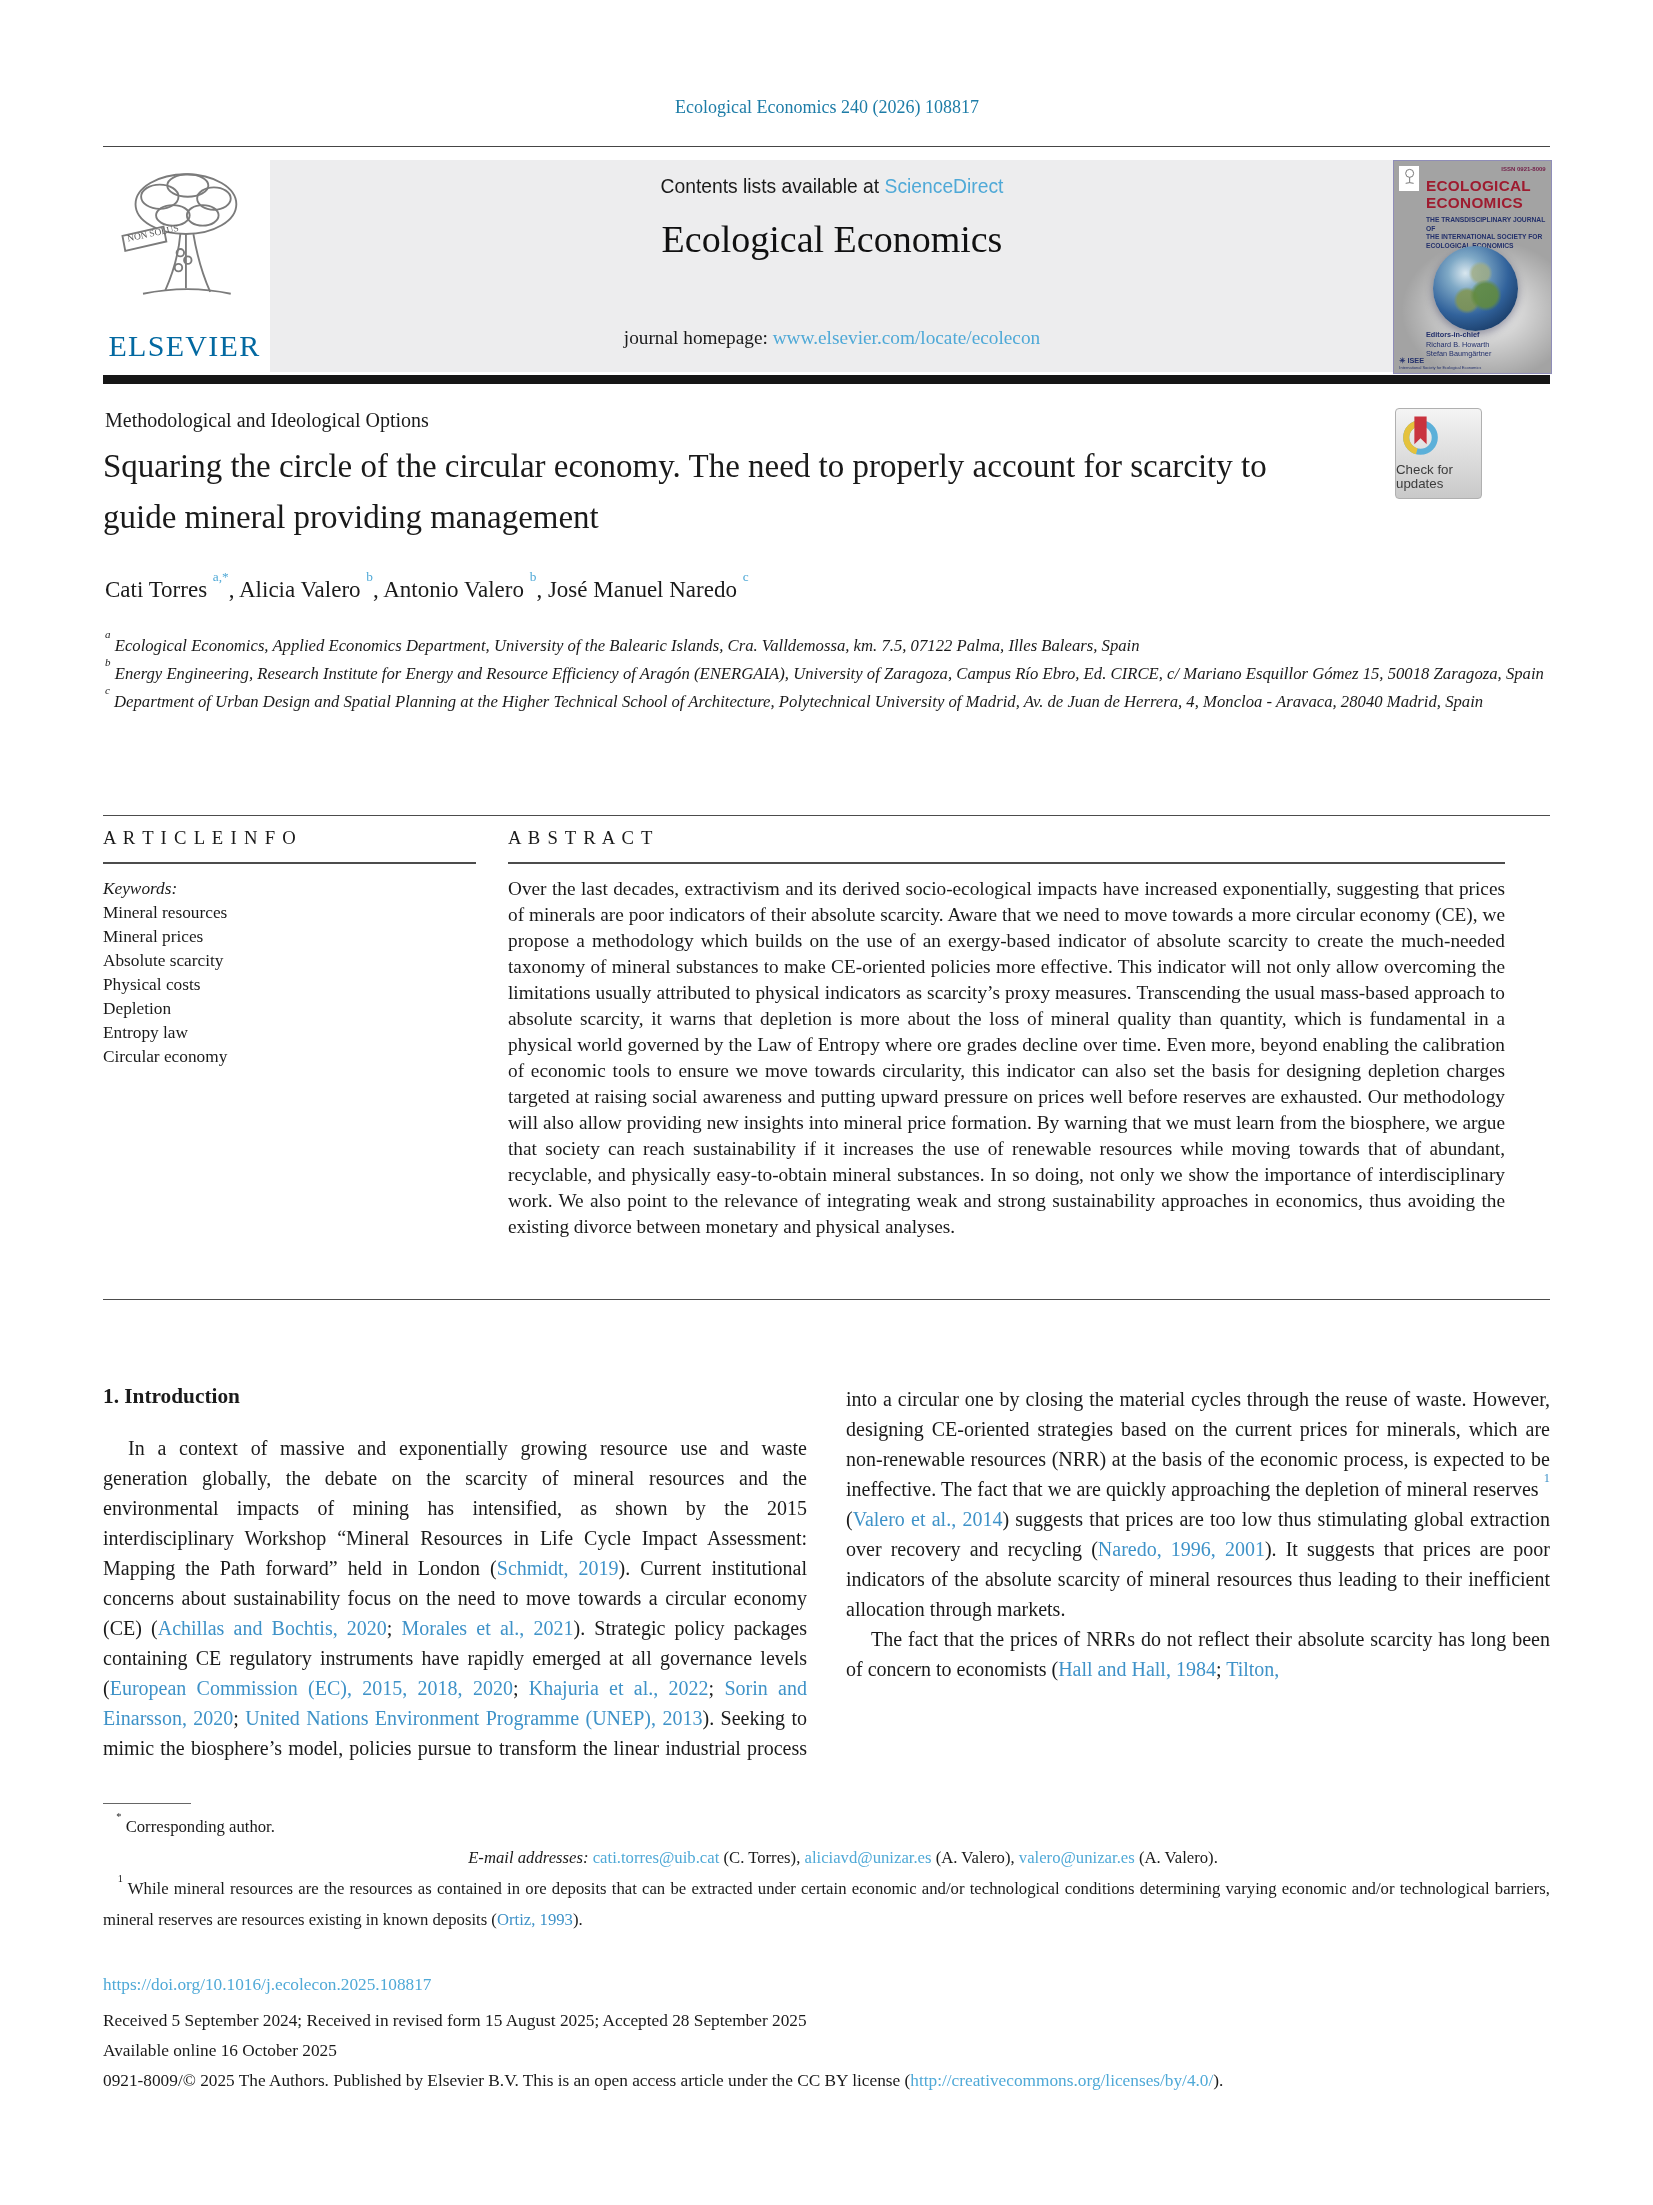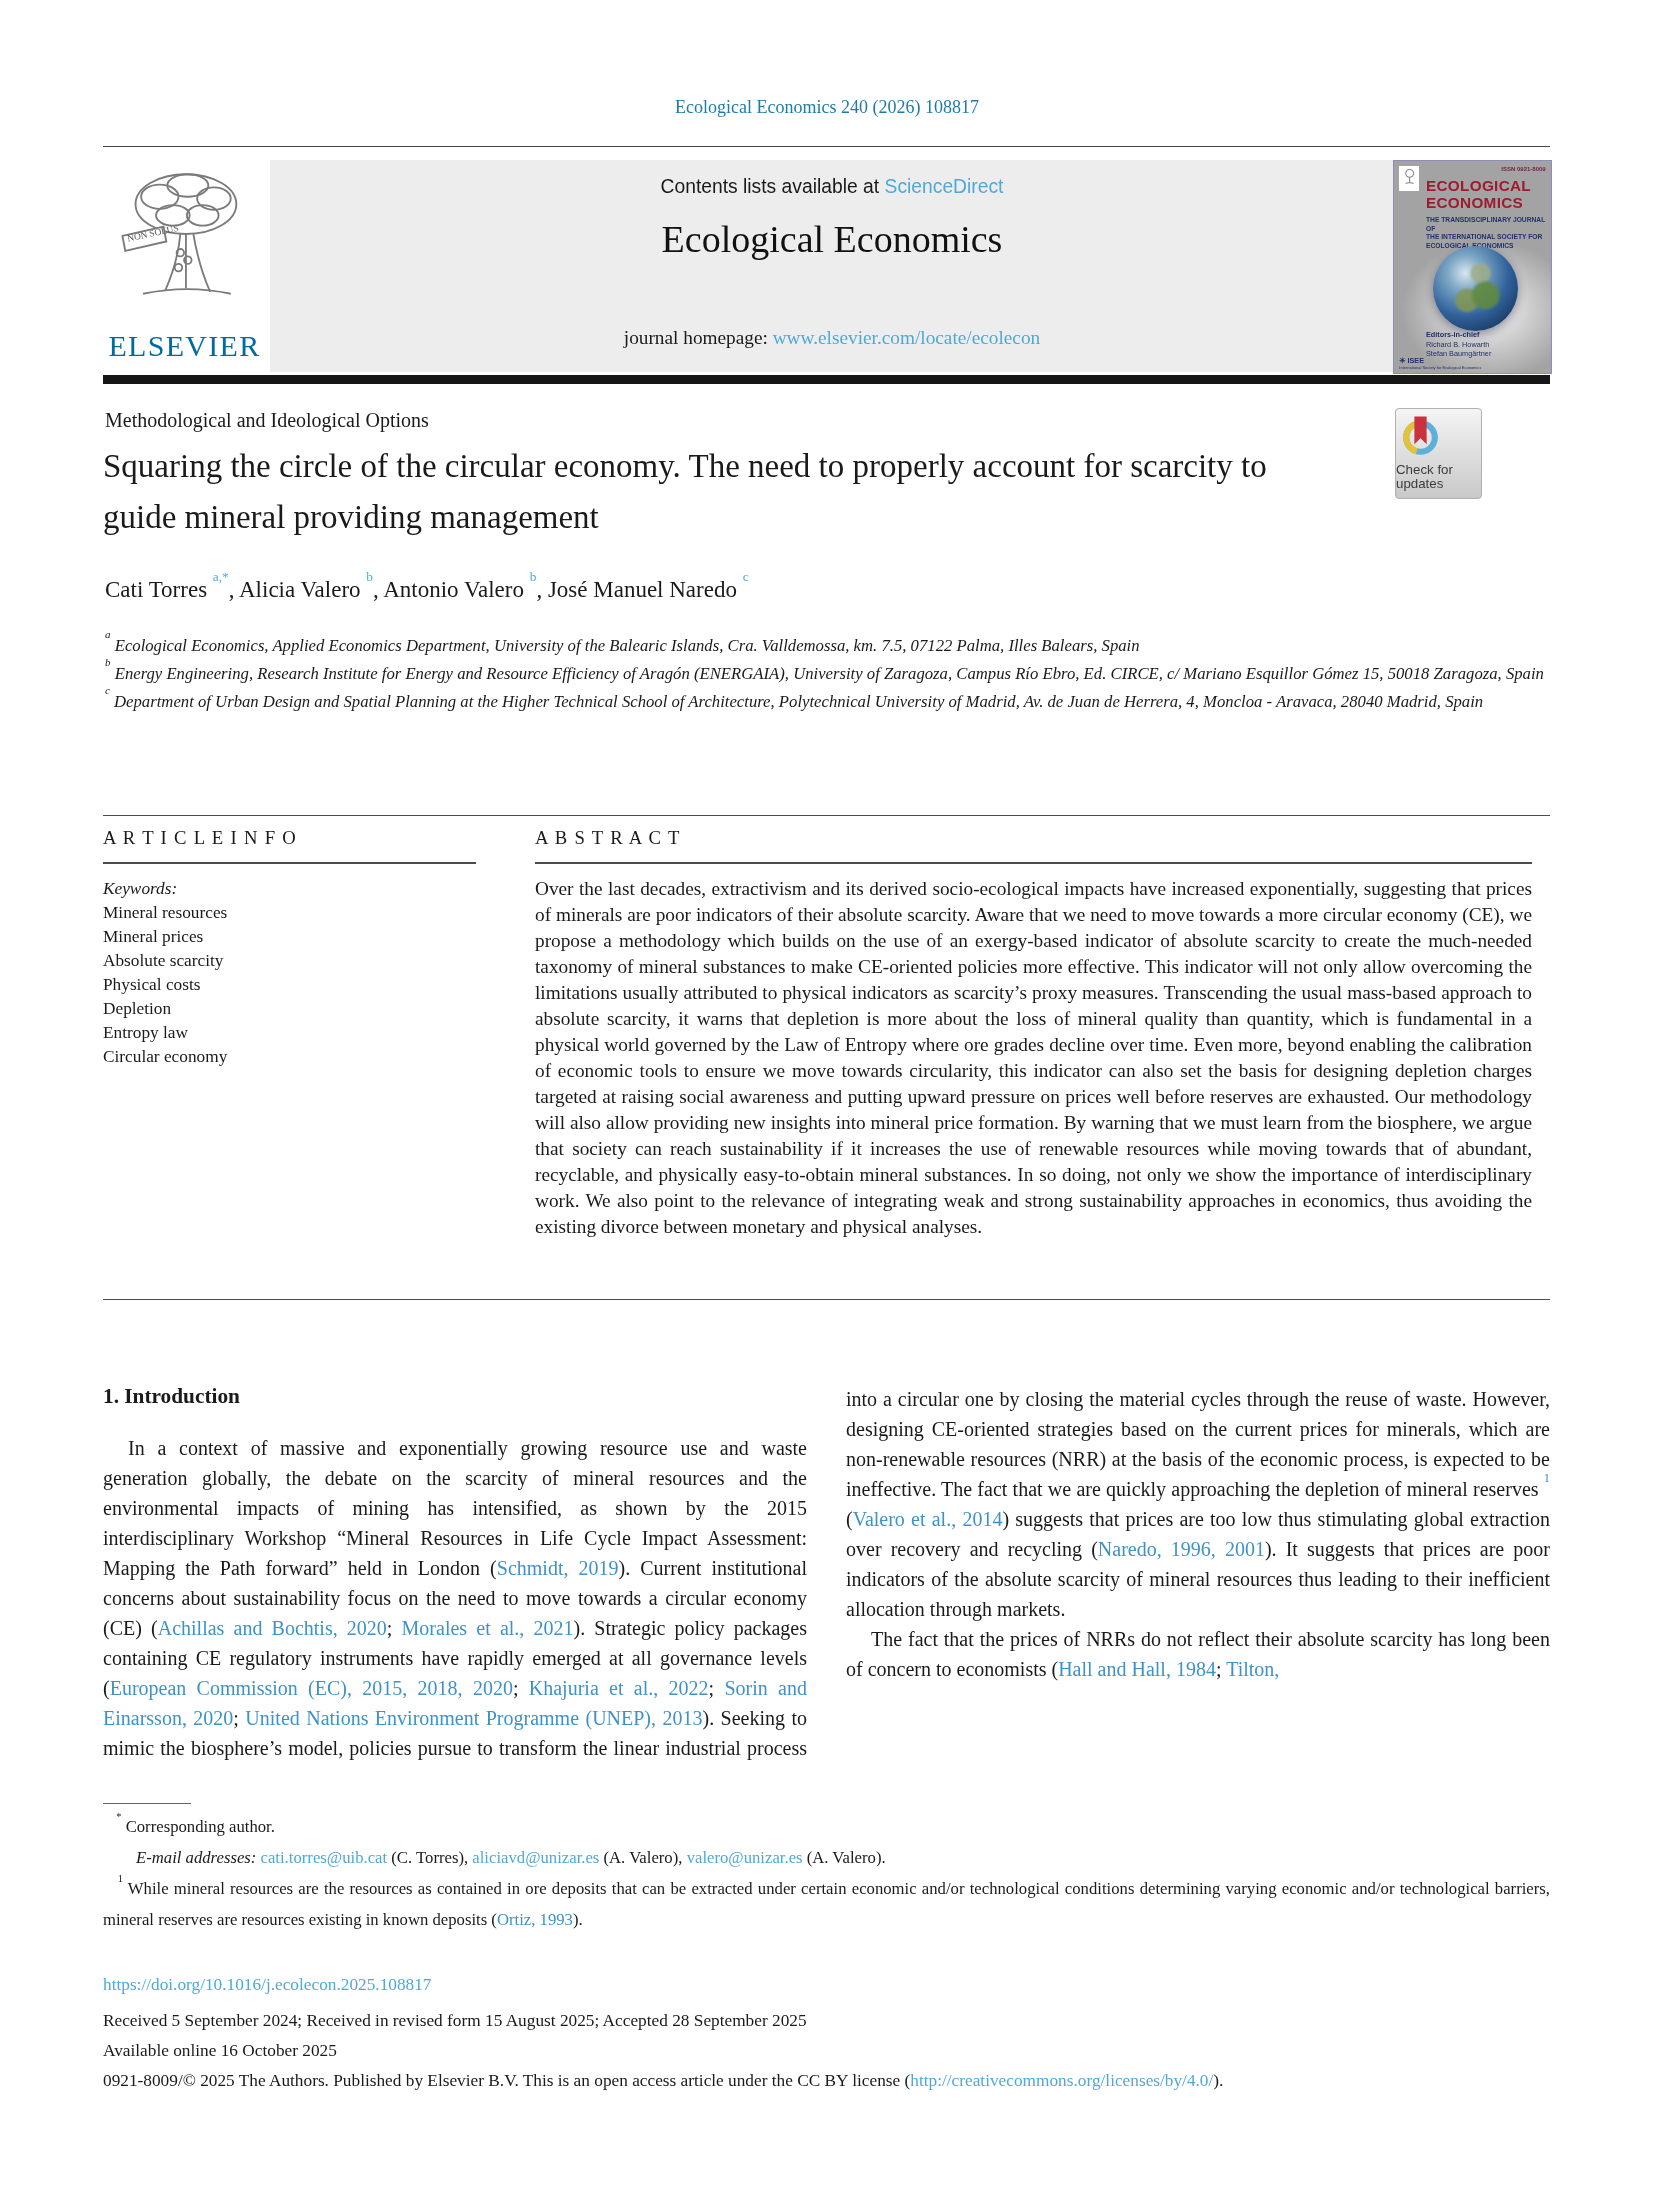--- a/index.html
+++ b/index.html
@@ -56,38 +56,38 @@
 
   .authors{top:577px;left:105px;font-size:23px;}
   .authors sup{font-size:58%;}
   .affils{top:632px;left:105px;width:1447px;font-size:16.7px;line-height:28px;font-style:italic;}
   .affils sup{font-size:66%;}
 
   .rule-mid{left:103px;width:1447px;height:1.3px;background:#4c4c4c;}
   .r1{top:815px;} .r2{top:1299px;}
 
   
-  .ia-grid{top:827px;left:103px;width:1447px;display:grid;grid-template-columns:373px 997px;column-gap:59px;}
+  .ia-grid{top:827px;left:103px;width:1447px;display:grid;grid-template-columns:373px 997px;column-gap:32px;}
   .col-head{font-size:18.7px;letter-spacing:1.3px;}
   .col-rule{margin-top:13.3px;height:1.3px;background:#4c4c4c;}
   .kw-label{margin-top:13.3px;font-style:italic;font-size:17.3px;line-height:24px;}
   .kw-list{font-size:17.3px;line-height:24px;}
   .abs-text{margin:12px 0 0 0;font-size:19.3px;line-height:26px;text-align:justify;}
 
   
   .intro{top:1384px;left:103px;width:1447px;}
   .intro-cols{column-count:2;column-gap:39px;column-fill:auto;height:403px;}
   .intro h2{font-size:21.3px;margin:0 0 24px 0;}
   .intro p{margin:0;font-size:20px;line-height:30px;text-align:justify;text-indent:25px;}
 
   
   .fn-rule{top:1803px;left:103px;width:88px;height:1.3px;background:#666;}
   .footnotes{top:1811px;left:103px;width:1447px;font-size:16.7px;line-height:31px;}
   .fn-corr{padding-left:13.3px;}
-  .fn-email{padding-left:33px;}
+  .fn-email{padding-left:33px;text-align:center;}
   .fn-1{text-align:justify;text-indent:14.7px;}
   .doi{top:1975px;left:103px;font-size:17.3px;}
   .meta{top:2006px;left:103px;width:1447px;font-size:17.3px;line-height:30px;}
 </style>
 </head>
 <body>
 
 <div class="page">
 
   <div class="abs head-cite">Ecological Economics 240 (2026) 108817</div>

